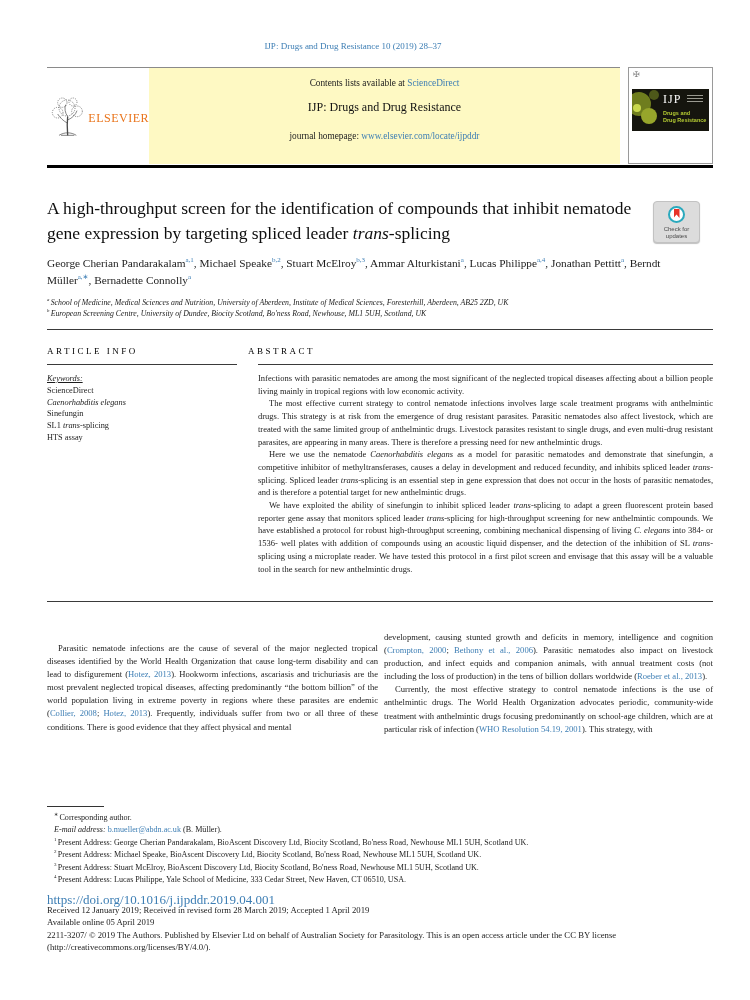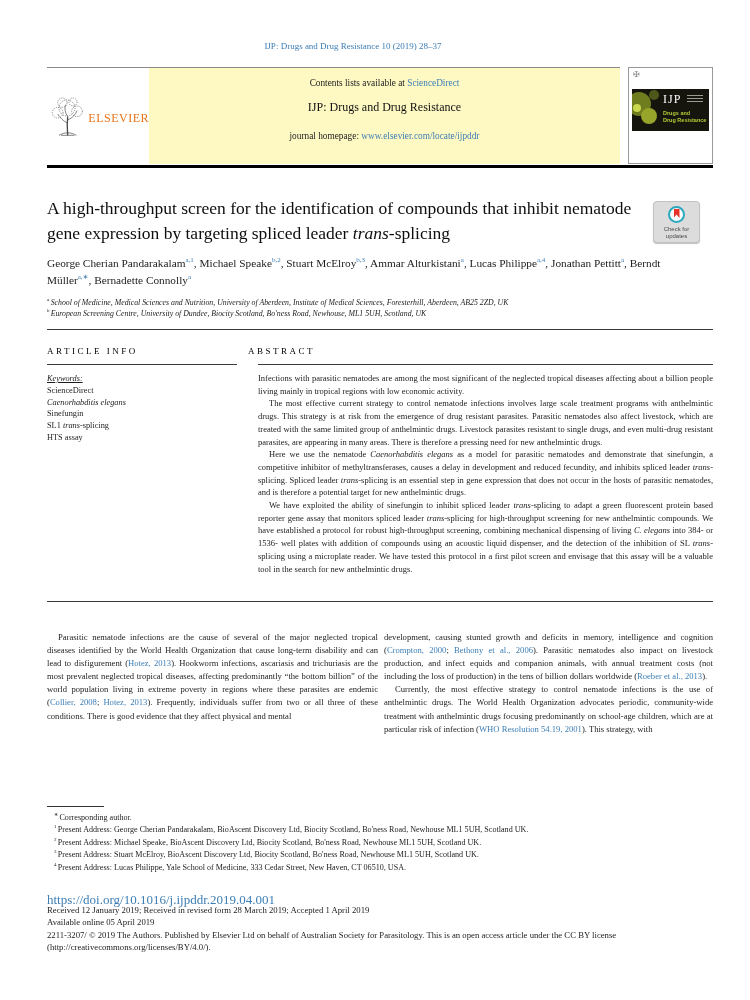--- a/index.html
+++ b/index.html
@@ -48,21 +48,21 @@
   .abs-header  { position:absolute; left:248px; top:346px; font-size:9px; letter-spacing:2.5px; color:#000; }
   .keywords { position:absolute; left:47px; top:373px; width:185px; font-size:8.3px; line-height:11.8px; }
   .abstract { position:absolute; left:258px; top:372px; width:455px; font-size:8.5px; line-height:12.7px; text-align:justify; }
   .abstract p.ind, .col p.ind { text-indent:11px; }
 
   
   .col { position:absolute; top:631px; font-size:8.6px; line-height:13.1px; text-align:justify; }
   .colL { left:47px; width:331px; }
   .colR { left:384px; width:329px; }
   .sec-head { font-size:9.8px; font-weight:bold; }
-  .colL p { }
+  .colL p { margin-top:11px; }
 
   
   .fn-rule { position:absolute; left:47px; top:806px; width:57px; height:1px; background:#333; }
   .footnotes { position:absolute; left:47px; top:812px; width:666px; font-size:8.1px; line-height:12.4px; }
   .footnotes > div { padding-left:7px; }
   .doi { position:absolute; left:47px; top:892px; font-size:13px; }
   .meta-line { position:absolute; left:47px; font-size:8.7px; }
   .copyright { position:absolute; left:47px; top:929px; width:666px; font-size:8.7px; line-height:12.3px; }
 </style>
 </head>
@@ -160,20 +160,21 @@
     <p class="ind"><span>Parasitic nematode infections are the cause of several of the major neglected tropical diseases identified by the World Health Organization that cause long-term disability and can lead to disfigurement (</span><span class="link">Hotez, 2013</span><span>). Hookworm infections, ascariasis and trichuriasis are the most prevalent neglected tropical diseases, affecting predominantly “the bottom billion” of the world population living in extreme poverty in regions where these parasites are endemic (</span><span class="link">Collier, 2008</span><span>; </span><span class="link">Hotez, 2013</span><span>). Frequently, individuals suffer from two or all three of these conditions. There is good evidence that they affect physical and mental</span></p>
   </div>
   <div class="col colR">
     <p><span>development, causing stunted growth and deficits in memory, intelligence and cognition (</span><span class="link">Crompton, 2000</span><span>; </span><span class="link">Bethony et al., 2006</span><span>). Parasitic nematodes also impact on livestock production, and infect equids and companion animals, with annual treatment costs (not including the loss of production) in the tens of billion dollars worldwide (</span><span class="link">Roeber et al., 2013</span><span>).</span></p>
     <p class="ind"><span>Currently, the most effective strategy to control nematode infections is the use of anthelmintic drugs. The World Health Organization advocates periodic, community-wide treatment with anthelmintic drugs focusing predominantly on school-age children, which are at particular risk of infection (</span><span class="link">WHO Resolution 54.19, 2001</span><span>). This strategy, with</span></p>
   </div>
 
   <div class="fn-rule"></div>
   <div class="footnotes">
     <div><sup>∗ </sup><span>Corresponding author.</span></div>
+    <div><span style="font-style: italic;">E-mail address: </span><span class="link">b.mueller@abdn.ac.uk</span><span> (B. Müller).</span></div>
     <div><sup>1 </sup><span>Present Address: George Cherian Pandarakalam, BioAscent Discovery Ltd, Biocity Scotland, Bo'ness Road, Newhouse ML1 5UH, Scotland UK.</span></div>
     <div><sup>2 </sup><span>Present Address: Michael Speake, BioAscent Discovery Ltd, Biocity Scotland, Bo'ness Road, Newhouse ML1 5UH, Scotland UK.</span></div>
     <div><sup>3 </sup><span>Present Address: Stuart McElroy, BioAscent Discovery Ltd, Biocity Scotland, Bo'ness Road, Newhouse ML1 5UH, Scotland UK.</span></div>
     <div><sup>4 </sup><span>Present Address: Lucas Philippe, Yale School of Medicine, 333 Cedar Street, New Haven, CT 06510, USA.</span></div>
   </div>
 
   <div class="doi link">https://doi.org/10.1016/j.ijpddr.2019.04.001</div>
   <div class="meta-line" style="top:905px;">Received 12 January 2019; Received in revised form 28 March 2019; Accepted 1 April 2019</div>
   <div class="meta-line" style="top:917px;">Available online 05 April 2019</div>
   <div class="copyright">2211-3207/ © 2019 The Authors. Published by Elsevier Ltd on behalf of Australian Society for Parasitology. This is an open access article under the CC BY license (http://creativecommons.org/licenses/BY/4.0/).</div>

